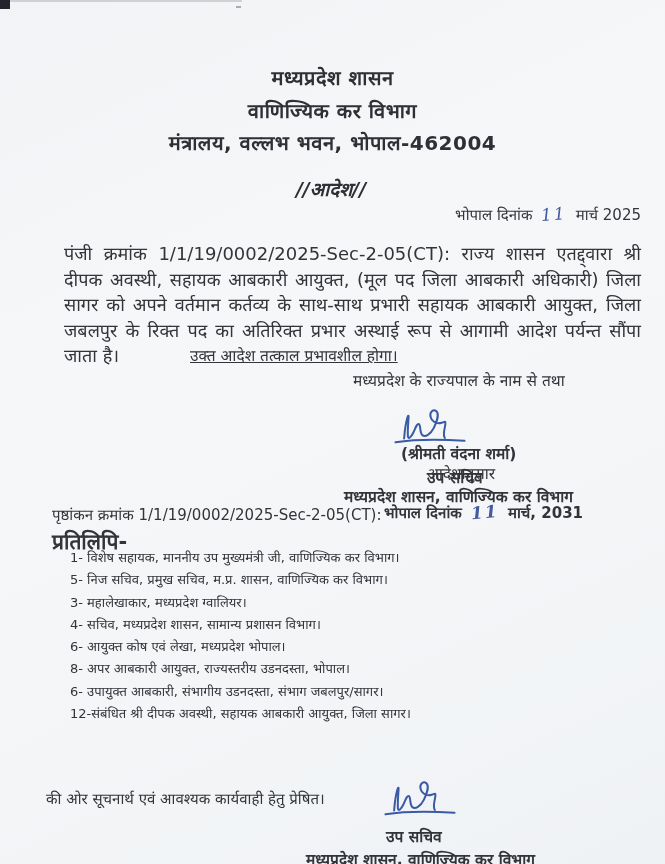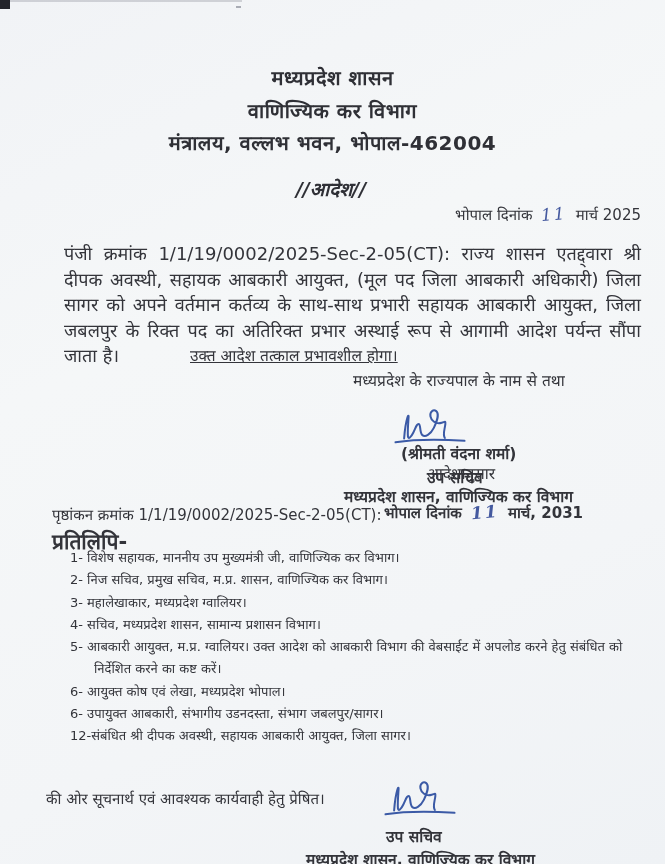--- a/index.html
+++ b/index.html
@@ -89,25 +89,25 @@
   <div class="abs endors-num">पृष्ठांकन क्रमांक 1/1/19/0002/2025-Sec-2-05(CT):</div>
   <div class="abs endors-date">
     <span>भोपाल दिनांक</span>
     <span class="hw">11</span>
     <span>मार्च, 2031</span>
   </div>
   <div class="abs copy-heading">प्रतिलिपि-</div>
 
   <div class="abs copies">
     <div class="copy-item">1- विशेष सहायक, माननीय उप मुख्यमंत्री जी, वाणिज्यिक कर विभाग।</div>
-    <div class="copy-item">2- निज सचिव, प्रमुख सचिव, म.प्र. शासन, वाणिज्यिक कर विभाग।</div>
+    <div class="copy-item">5- निज सचिव, प्रमुख सचिव, म.प्र. शासन, वाणिज्यिक कर विभाग।</div>
     <div class="copy-item">3- महालेखाकार, मध्यप्रदेश ग्वालियर।</div>
     <div class="copy-item">4- सचिव, मध्यप्रदेश शासन, सामान्य प्रशासन विभाग।</div>
-    <div class="copy-item">5- आबकारी आयुक्त, म.प्र. ग्वालियर। उक्त आदेश को आबकारी विभाग की वेबसाईट में अपलोड करने हेतु संबंधित को निर्देशित करने का कष्ट करें।</div>
     <div class="copy-item">6- आयुक्त कोष एवं लेखा, मध्यप्रदेश भोपाल।</div>
+    <div class="copy-item">8- अपर आबकारी आयुक्त, राज्यस्तरीय उडनदस्ता, भोपाल।</div>
     <div class="copy-item">6- उपायुक्त आबकारी, संभागीय उडनदस्ता, संभाग जबलपुर/सागर।</div>
     <div class="copy-item">12-संबंधित श्री दीपक अवस्थी, सहायक आबकारी आयुक्त, जिला सागर।</div>
   </div>
 
   <div class="abs dispatch">की ओर सूचनार्थ एवं आवश्यक कार्यवाही हेतु प्रेषित।</div>
 
   <svg class="abs sig sig2" viewBox="0 0 80 48">
     <path class="ink" d="M13 37 C13.5 30 15 20 16.5 15 C17.5 12 18 13 17.5 17 C17 24 16.5 31 17 35 C17.5 38 20 36 22.5 31 C25 26 26.5 21 28.5 22 C30.5 23 29 31 32 33.5 C35 36 40.5 33 44 26 C47.5 19 49.5 11 46.5 8.5 C43.5 6 39.5 9.5 40.5 14 C41.5 19 46 21.5 50.5 21 C55 20.5 56.5 17.5 56 22 C55.5 27 53 33 55.5 36.5"></path>
     <path class="ink" d="M4 41 C24 38 52 38 76 39.5"></path>
   </svg>

